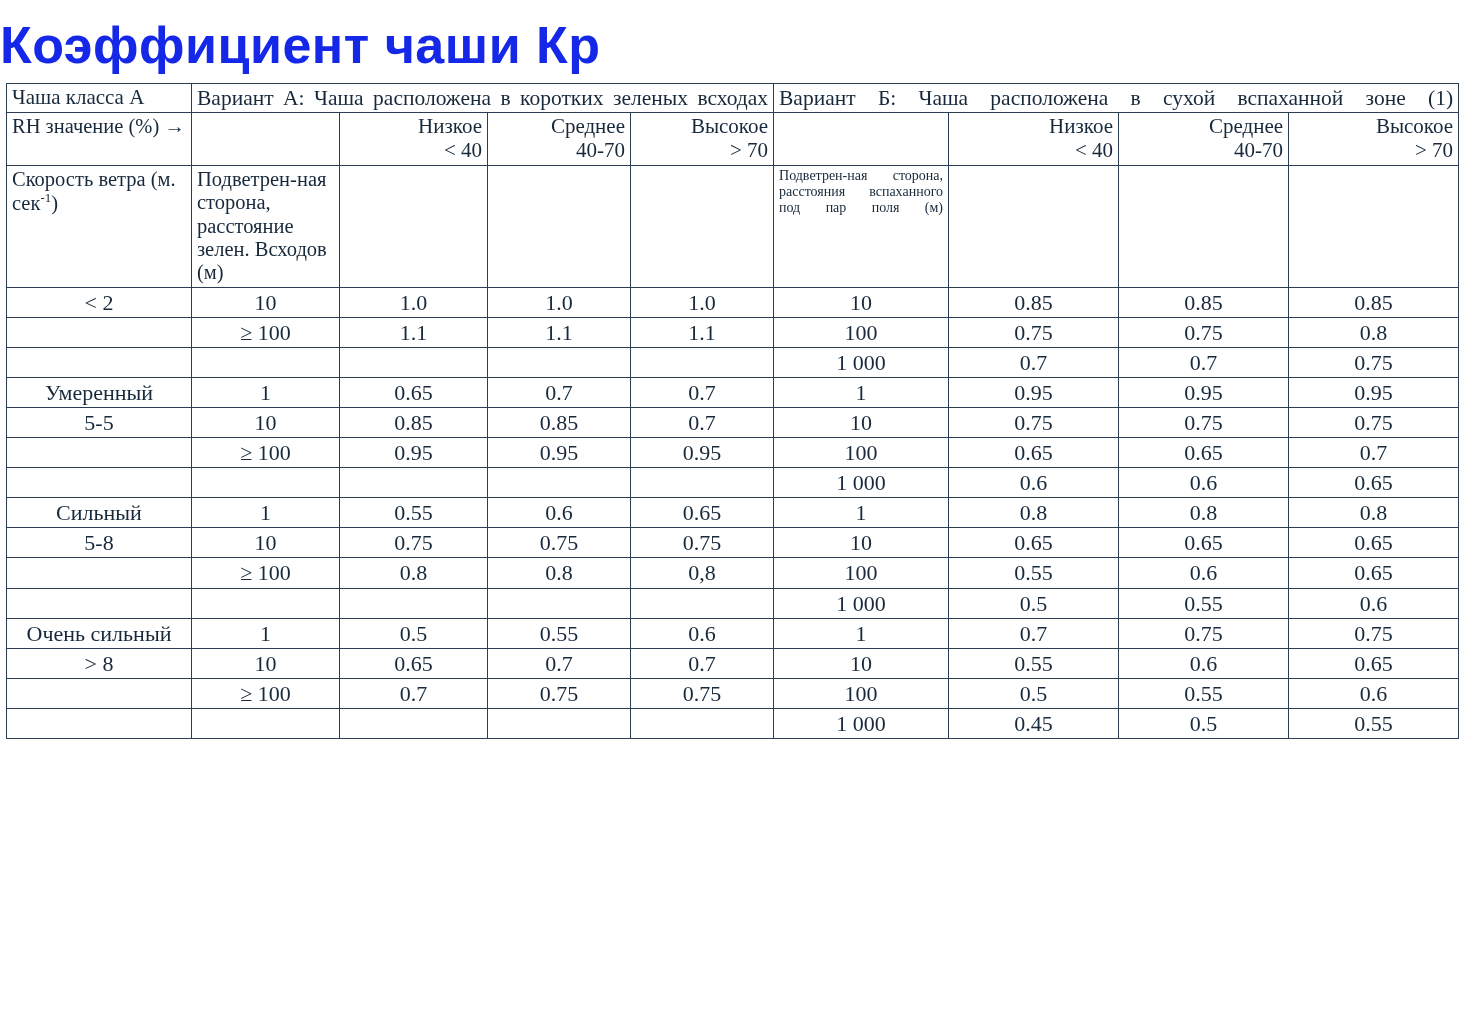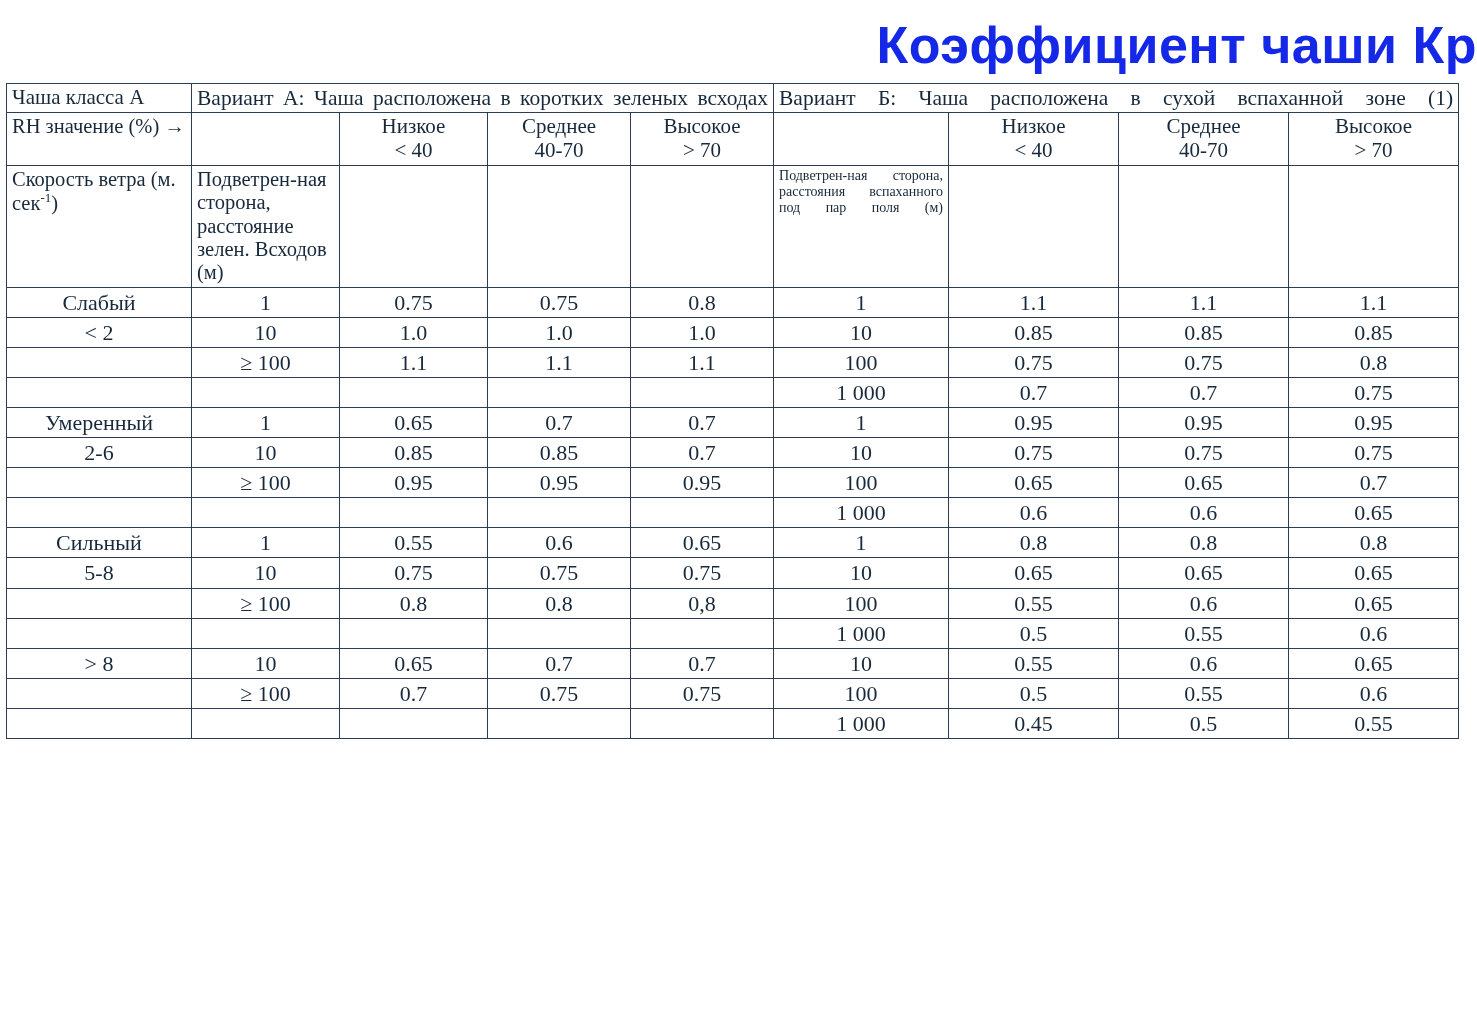--- a/index.html
+++ b/index.html
@@ -13,21 +13,21 @@
     font-family: "Liberation Serif", serif;
     color: #1b2a3a;
     overflow: hidden;
   }
   .page {
     position: relative;
     width: 1477px;
     height: 1018px;
   }
   .title {
-    text-align: right;
+    text-align: left;
     font-family: "Liberation Sans", sans-serif;
     font-weight: bold;
     font-size: 52px;
     color: #1528e8;
     letter-spacing: 0.5px;
     margin: 18px 0 10px 0;
     line-height: 1.05;
   }
   .table-wrap {
     padding: 0 6px;
@@ -45,21 +45,21 @@
     vertical-align: top;
     line-height: 1.14;
   }
   td.c { text-align: center; vertical-align: middle; }
   td.l { text-align: left; }
   td.j { text-align: justify; text-align-last: justify; }
   .hdr-span { font-size: 21.5px; border-radius: 14px; }
   .num { font-size: 22px; }
   .sup { font-size: 13px; vertical-align: super; }
   .rowlabel { text-align: center; vertical-align: middle; }
-  .hdr-cat { text-align: center; vertical-align: middle; line-height: 1.12; margin-top: 8px; }
+  .hdr-cat { text-align: right; vertical-align: middle; line-height: 1.12; margin-top: 8px; }
   .desc { font-size: 20.5px; line-height: 1.17; }
   .desc-j { font-size: 14px; line-height: 1.17; text-align: justify; text-align-last: justify;}
 </style>
 </head>
 <body>
 
 <div class="page">
 
   <div class="title">Коэффициент чаши Кр</div>
 
@@ -134,31 +134,20 @@
           <span>Подветрен-ная сторона, расстояния вспаханного под пар поля (м)</span>
         </td>
         <td></td>
         <td></td>
         <td></td>
       </tr>
 
       </tbody>
         <tbody id="body-rows">
           <tr>
-            <td class="rowlabel num">Слабый</td>
-            <td class="c num">1</td>
-            <td class="c num">0.75</td>
-            <td class="c num">0.75</td>
-            <td class="c num">0.8</td>
-            <td class="c num">1</td>
-            <td class="c num">1.1</td>
-            <td class="c num">1.1</td>
-            <td class="c num">1.1</td>
-          </tr>
-          <tr>
             <td class="rowlabel num">&lt; 2</td>
             <td class="c num">10</td>
             <td class="c num">1.0</td>
             <td class="c num">1.0</td>
             <td class="c num">1.0</td>
             <td class="c num">10</td>
             <td class="c num">0.85</td>
             <td class="c num">0.85</td>
             <td class="c num">0.85</td>
           </tr>
@@ -189,21 +178,21 @@
             <td class="c num">1</td>
             <td class="c num">0.65</td>
             <td class="c num">0.7</td>
             <td class="c num">0.7</td>
             <td class="c num">1</td>
             <td class="c num">0.95</td>
             <td class="c num">0.95</td>
             <td class="c num">0.95</td>
           </tr>
           <tr>
-            <td class="rowlabel num">2-6</td>
+            <td class="rowlabel num">5-5</td>
             <td class="c num">10</td>
             <td class="c num">0.85</td>
             <td class="c num">0.85</td>
             <td class="c num">0.7</td>
             <td class="c num">10</td>
             <td class="c num">0.75</td>
             <td class="c num">0.75</td>
             <td class="c num">0.75</td>
           </tr>
           <tr>
@@ -264,20 +253,31 @@
           <tr>
             <td class="rowlabel num"></td>
             <td class="c num"></td>
             <td class="c num"></td>
             <td class="c num"></td>
             <td class="c num"></td>
             <td class="c num">1 000</td>
             <td class="c num">0.5</td>
             <td class="c num">0.55</td>
             <td class="c num">0.6</td>
+          </tr>
+          <tr>
+            <td class="rowlabel num">Очень сильный</td>
+            <td class="c num">1</td>
+            <td class="c num">0.5</td>
+            <td class="c num">0.55</td>
+            <td class="c num">0.6</td>
+            <td class="c num">1</td>
+            <td class="c num">0.7</td>
+            <td class="c num">0.75</td>
+            <td class="c num">0.75</td>
           </tr>
           <tr>
             <td class="rowlabel num">&gt; 8</td>
             <td class="c num">10</td>
             <td class="c num">0.65</td>
             <td class="c num">0.7</td>
             <td class="c num">0.7</td>
             <td class="c num">10</td>
             <td class="c num">0.55</td>
             <td class="c num">0.6</td>

